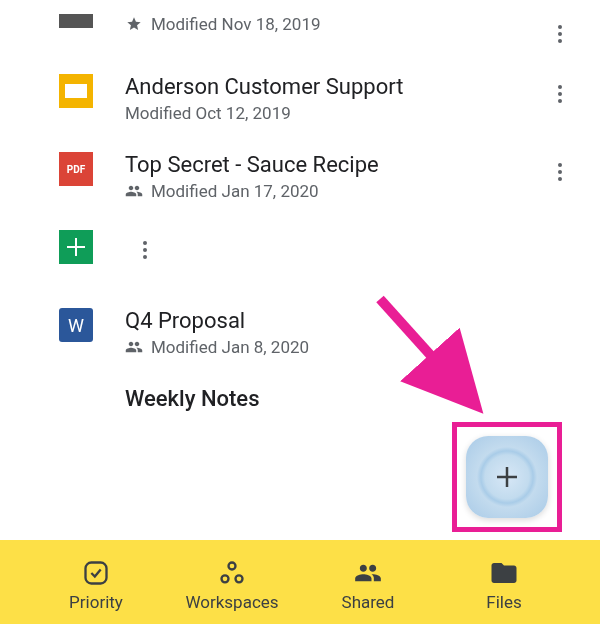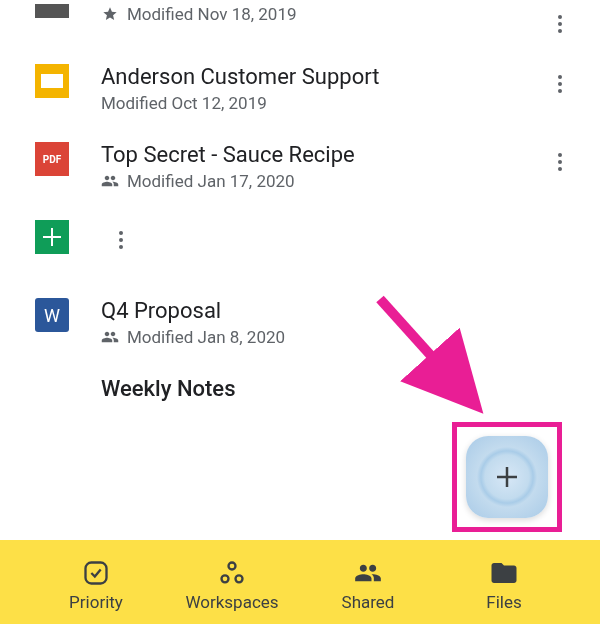--- a/index.html
+++ b/index.html
@@ -5,36 +5,37 @@
     * { margin: 0; padding: 0; box-sizing: border-box; }
     body {
       width: 600px;
       height: 624px;
       font-family: -apple-system, BlinkMacSystemFont, 'Segoe UI', Roboto, Arial, sans-serif;
       background: #fff;
       position: relative;
       overflow: hidden;
     }
     .file-list {
-      padding-top: 4px;
+      padding-top: 14px;
     }
     .file-row {
       display: flex;
       align-items: flex-start;
       padding: 10px 20px 10px 35px;
       min-height: 78px;
     }
     .file-icon {
       width: 34px;
       height: 34px;
       flex-shrink: 0;
       display: flex;
       align-items: center;
       justify-content: center;
       margin-right: 32px;
+      margin-left: 24px;
     }
     .file-info {
       flex: 1;
       display: flex;
       flex-direction: column;
       gap: 4px;
     }
     .file-title {
       font-size: 22px;
       color: #202124;

